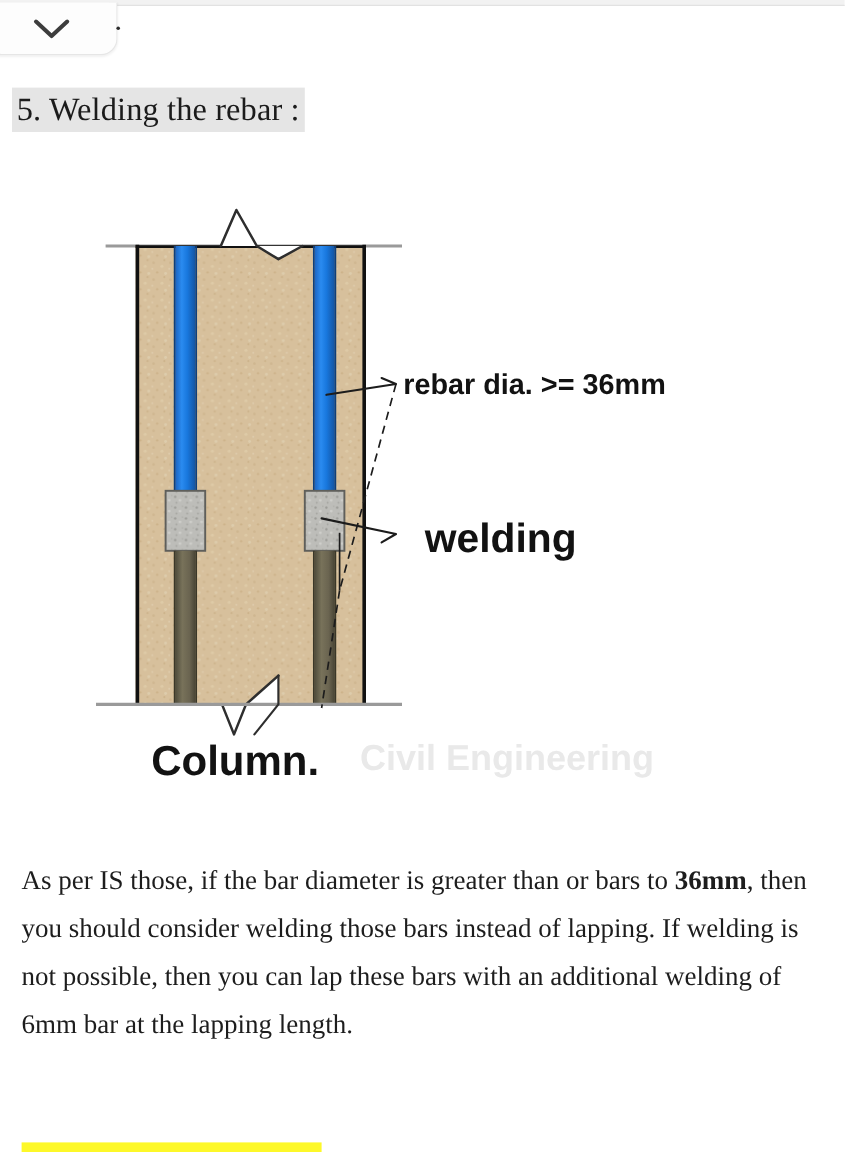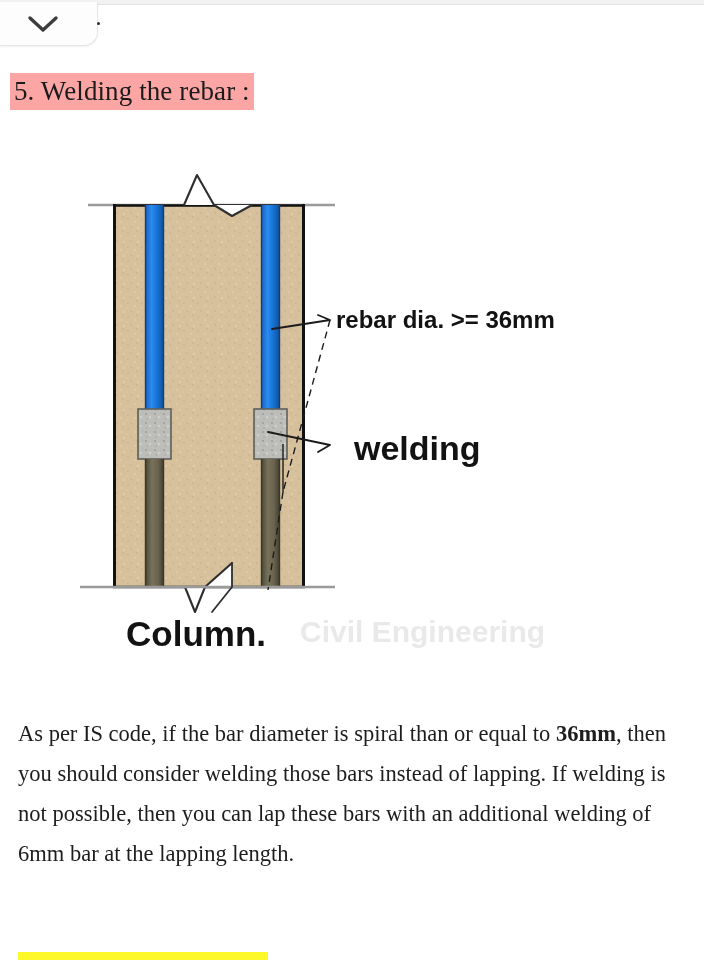--- a/index.html
+++ b/index.html
@@ -56,21 +56,21 @@
 
   
   #heading {
     position: absolute;
     top: 73px;
     left: 10px;
     font-family: "Liberation Serif", serif;
     font-size: 27px;
     line-height: 36px;
     color: #1b1b1b;
-    background: #fca5a5;
+    background: #e5e5e5;
     padding: 0 4px 1px 4px;
     white-space: nowrap;
     letter-spacing: 0.1px;
   }
 
   
   #figure {
     position: absolute;
     top: 160px;
     left: 0;
@@ -225,22 +225,22 @@
 
       <text x="354" y="300" font-family="Liberation Sans, sans-serif" font-size="34" font-weight="bold" fill="#121212">welding</text>
 
       <text x="126" y="486" font-family="Liberation Sans, sans-serif" font-size="35" font-weight="bold" fill="#121212">Column.</text>
 
       <text x="300" y="482" font-family="Liberation Sans, sans-serif" font-size="30" font-weight="bold" fill="#e9e9e9">Civil Engineering</text>
     </svg>
   </div>
 
   <div id="body-text">
-    <span>As per IS code, if the bar diameter is spiral than or</span>
-    <span>equal to </span><b>36mm</b><span>, then you should consider welding those</span>
+    <span>As per IS those, if the bar diameter is greater than or</span>
+    <span>bars to </span><b>36mm</b><span>, then you should consider welding those</span>
     <span>bars instead of lapping.  If welding is not possible, then</span>
     <span>you can lap these bars with an additional welding of 6mm</span>
     <span>bar at the lapping length.</span>
   </div>
 
   <div id="bottom-highlight"></div>
 
 </div>
 
 </body></html>

